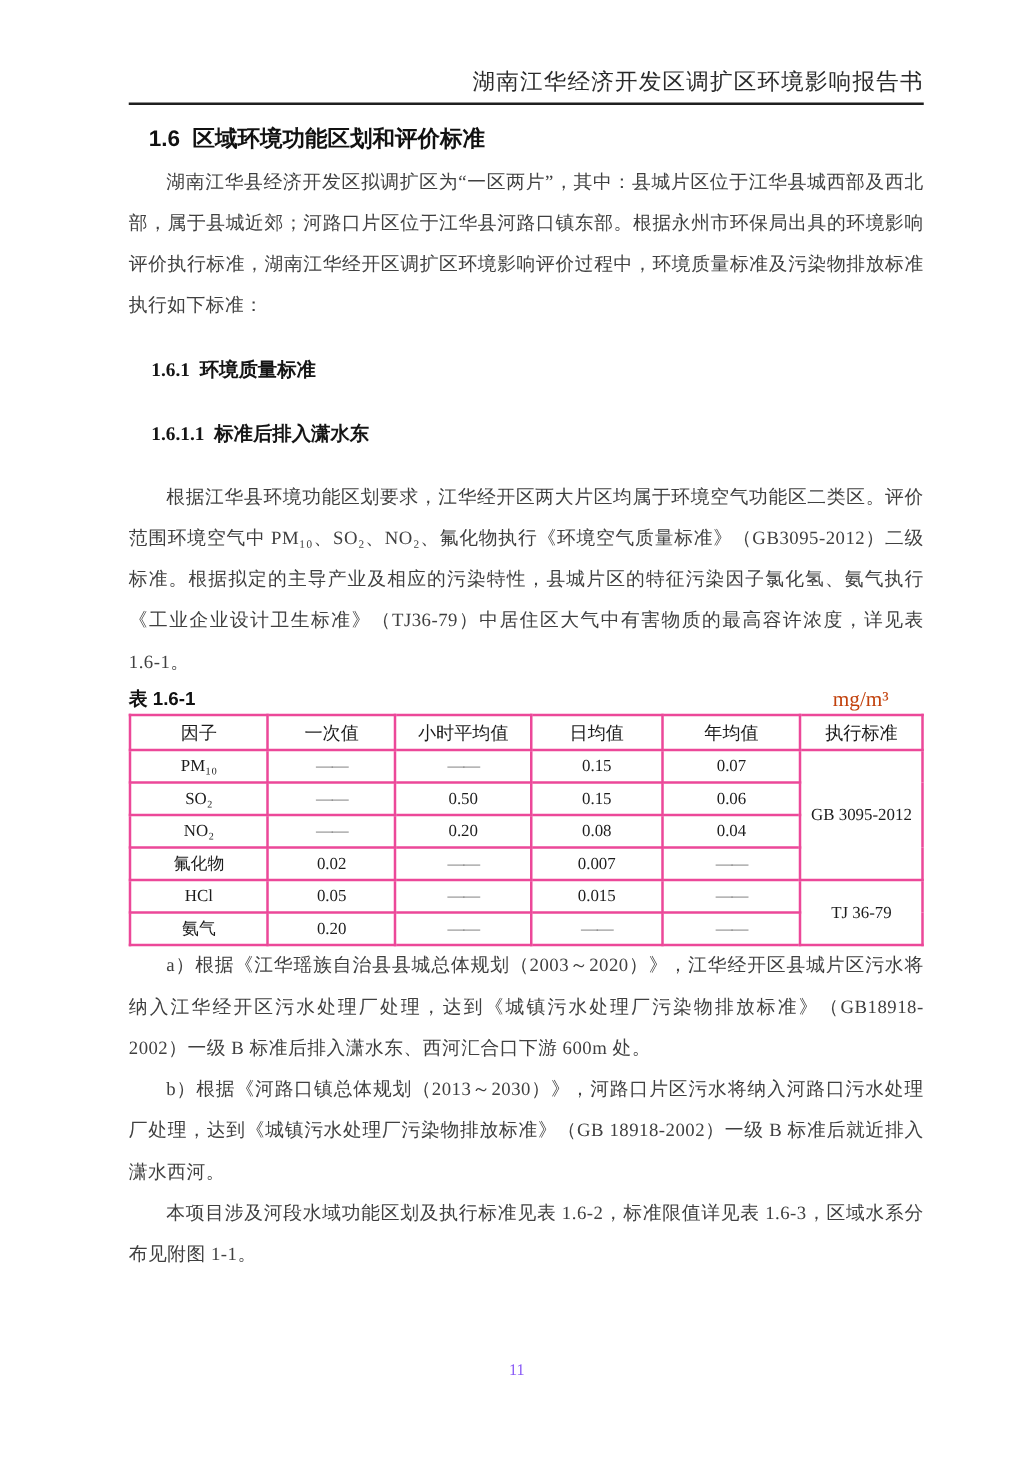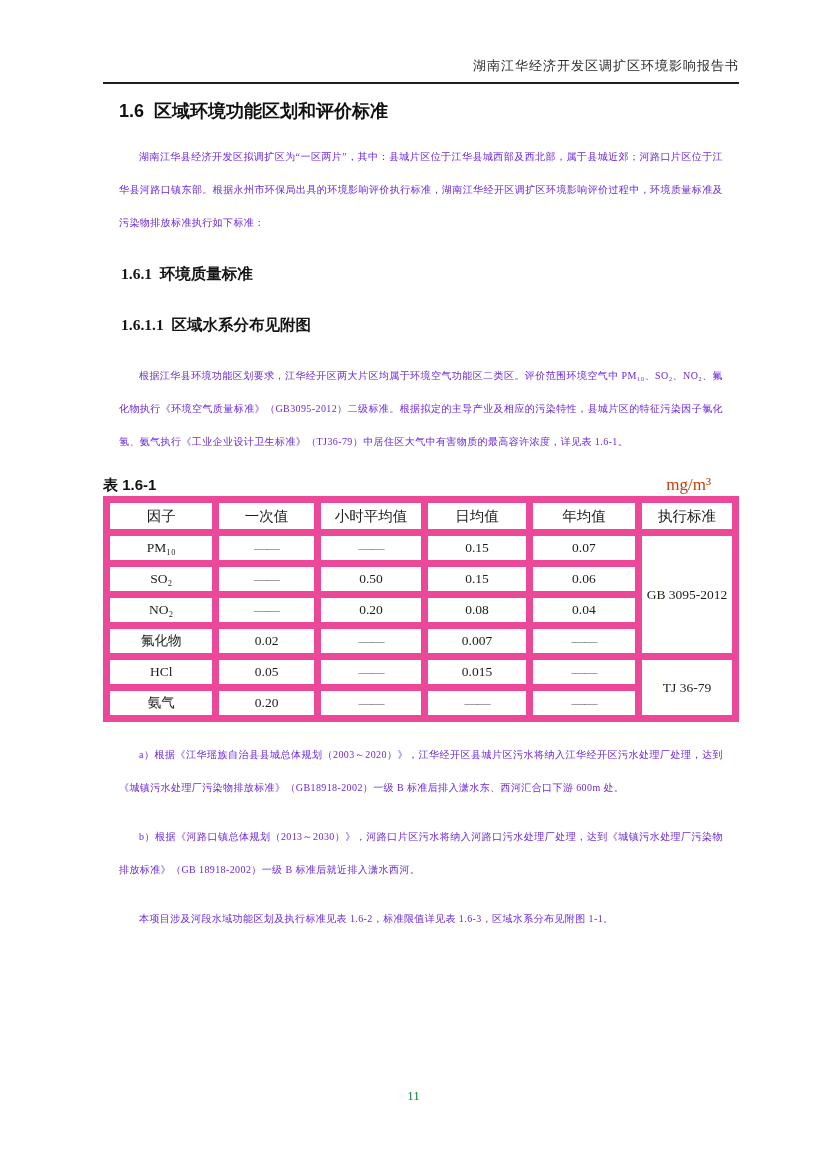--- a/index.html
+++ b/index.html
@@ -14,21 +14,21 @@
   }
   .content{
     position:absolute;
     left:103px; right:88px; top:0;
   }
   .running-header{
     padding-top:57px;
     padding-bottom:8px;
     border-bottom:2px solid #1f1f1f;
     text-align:right;
-    font-size:13px;
+    font-size:18px;
     line-height:17px;
     letter-spacing:1px;
     color:#2a2a2a;
   }
   h1.sec-main{
     margin:14px 0 6px 16px;
     font-family:"Liberation Sans","DejaVu Sans",sans-serif;
     font-size:18px;
     font-weight:bold;
     line-height:26px;
@@ -37,28 +37,28 @@
   }
   .sub-heading{
     margin:18px;
     font-size:15.5px;
     font-weight:600;
     line-height:33px;
     white-space:pre-wrap;
     color:#151515;
   }
   p.para{
-    margin:16px;
-    font-size:10px;
+    margin:0;
+    font-size:15px;
     line-height:33px;
     text-align:justify;
     text-justify:inter-character;
     text-indent:2em;
     letter-spacing:0.4px;
-    color:#6d28d9;
+    color:#404040;
   }
   .table-block{margin-top:2px;}
   .table-title{
     text-align:center;
     font-family:"Liberation Sans","DejaVu Sans",sans-serif;
     font-weight:bold;
     font-size:16px;
     line-height:22px;
     color:#111;
   }
@@ -79,21 +79,21 @@
     font-size:17px;
     padding-right:28px;
     color:#c2410c;
   }
   table.std{
     width:100%;
     border-collapse:collapse;
     table-layout:fixed;
   }
   table.std th, table.std td{
-    border:7px solid #ec4899;
+    border:2px solid #ec4899;
     text-align:center;
     vertical-align:middle;
     padding:0 2px;
     font-weight:normal;
     overflow:hidden;
   }
   table.std th{
     height:26px;
     font-size:14.5px;
   }
@@ -103,39 +103,39 @@
   }
   td.factor{font-size:14px;}
   td.dash{color:#6f6f6f;letter-spacing:-1px;}
   .after-table{margin-top:9px;}
   .footer{
     position:absolute;
     left:0; right:0;
     top:1088px;
     text-align:center;
     font-size:13px;
-    color:#15803d;
+    color:#8b5cf6;
   }
 </style>
 </head>
 <body>
 
 <div class="page">
   <div class="content">
 
     <div class="running-header">
       <span>湖南江华经济开发区调扩区环境影响报告书</span>
     </div>
 
     <h1 class="sec-main">1.6  区域环境功能区划和评价标准</h1>
 
     <p class="para">湖南江华县经济开发区拟调扩区为“一区两片”，其中：县城片区位于江华县城西部及西北部，属于县城近郊；河路口片区位于江华县河路口镇东部。根据永州市环保局出具的环境影响评价执行标准，湖南江华经开区调扩区环境影响评价过程中，环境质量标准及污染物排放标准执行如下标准：</p>
 
     <div class="sub-heading">1.6.1  环境质量标准</div>
-    <div class="sub-heading">1.6.1.1  区域水系分布见附图</div>
+    <div class="sub-heading">1.6.1.1  标准后排入潇水东</div>
 
     <p class="para">根据江华县环境功能区划要求，江华经开区两大片区均属于环境空气功能区二类区。评价范围环境空气中 PM₁₀、SO₂、NO₂、氟化物执行《环境空气质量标准》（GB3095-2012）二级标准。根据拟定的主导产业及相应的污染特性，县城片区的特征污染因子氯化氢、氨气执行《工业企业设计卫生标准》（TJ36-79）中居住区大气中有害物质的最高容许浓度，详见表 1.6-1。</p>
 
     <div class="table-block">
       <div class="table-caption">
         <span class="cap-left">表 1.6-1</span>
         <span class="cap-right">mg/m³</span>
       </div>
       <table class="std">
         <colgroup>

